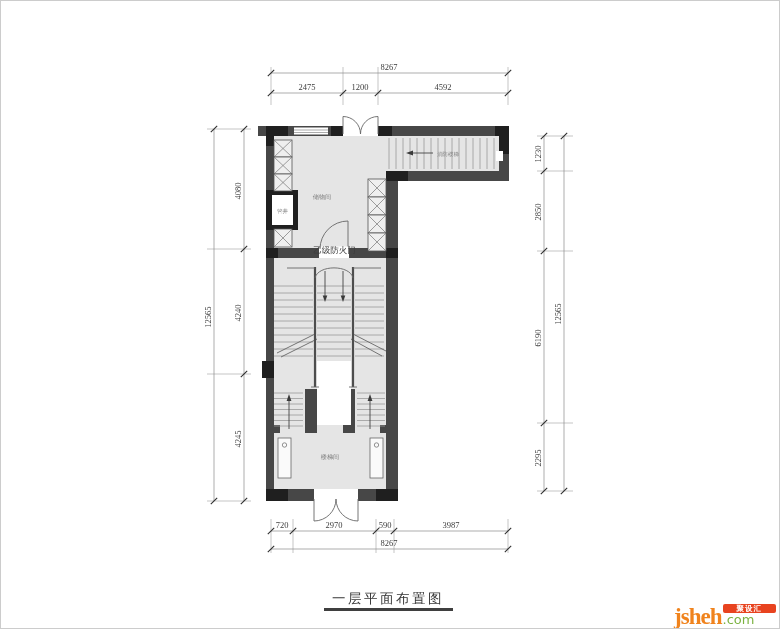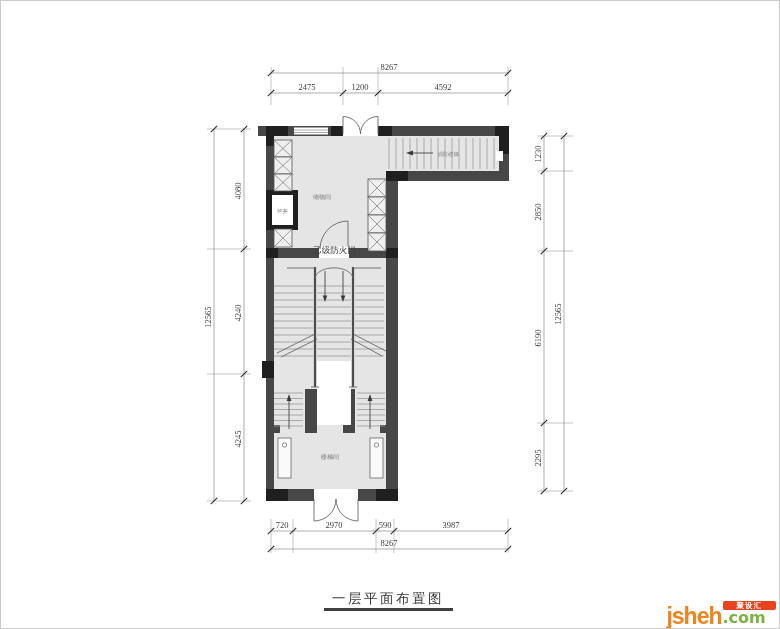--- a/index.html
+++ b/index.html
@@ -22,25 +22,25 @@
   .arrowline{stroke:#444;stroke-width:.9;fill:none;}
   .arrowhead{fill:#3a3a3a;stroke:none;}
   .dimtext{font-family:"Liberation Serif", serif;font-size:8.5px;fill:#3c3c3c;text-anchor:middle;}
   .roomtext{font-family:"Liberation Sans", sans-serif;fill:#808080;text-anchor:middle;}
   .title-text{font-family:"Liberation Sans", sans-serif;font-size:13.5px;fill:#363636;
               text-anchor:middle;letter-spacing:2.5px;}
   .title-rule{stroke:#3f3f3f;stroke-width:3;}
   
   .logo{position:absolute;right:3px;bottom:2px;display:flex;align-items:flex-end;}
   .logo .brand{color:#f0831d;font-size:23px;font-weight:bold;line-height:.78;letter-spacing:-1px;
-               font-family:Liberation Sans, sans-serif;}
+               font-family:Liberation Serif, serif;}
   .logo .right{display:flex;flex-direction:column;align-items:flex-start;margin-left:1px;gap:0px;}
   .logo .badge{background:#e8431f;color:#fff;font-size:7.5px;padding:1px 14px;border-radius:2px;
                font-weight:bold;letter-spacing:1px;line-height:1;}
-  .logo .tld{color:#7cb342;font-weight:bold;font-size:16px;line-height:1;
+  .logo .tld{color:#7cb342;font-weight:normal;font-size:13px;line-height:1;
              font-family:"DejaVu Sans", sans-serif;}
 </style>
 </head>
 <body>
 
 <div class="page">
 <svg width="778" height="627" viewBox="0 0 778 627">
 
   <g>
     <rect class="roomfill" x="273" y="135" width="112" height="112"></rect>

